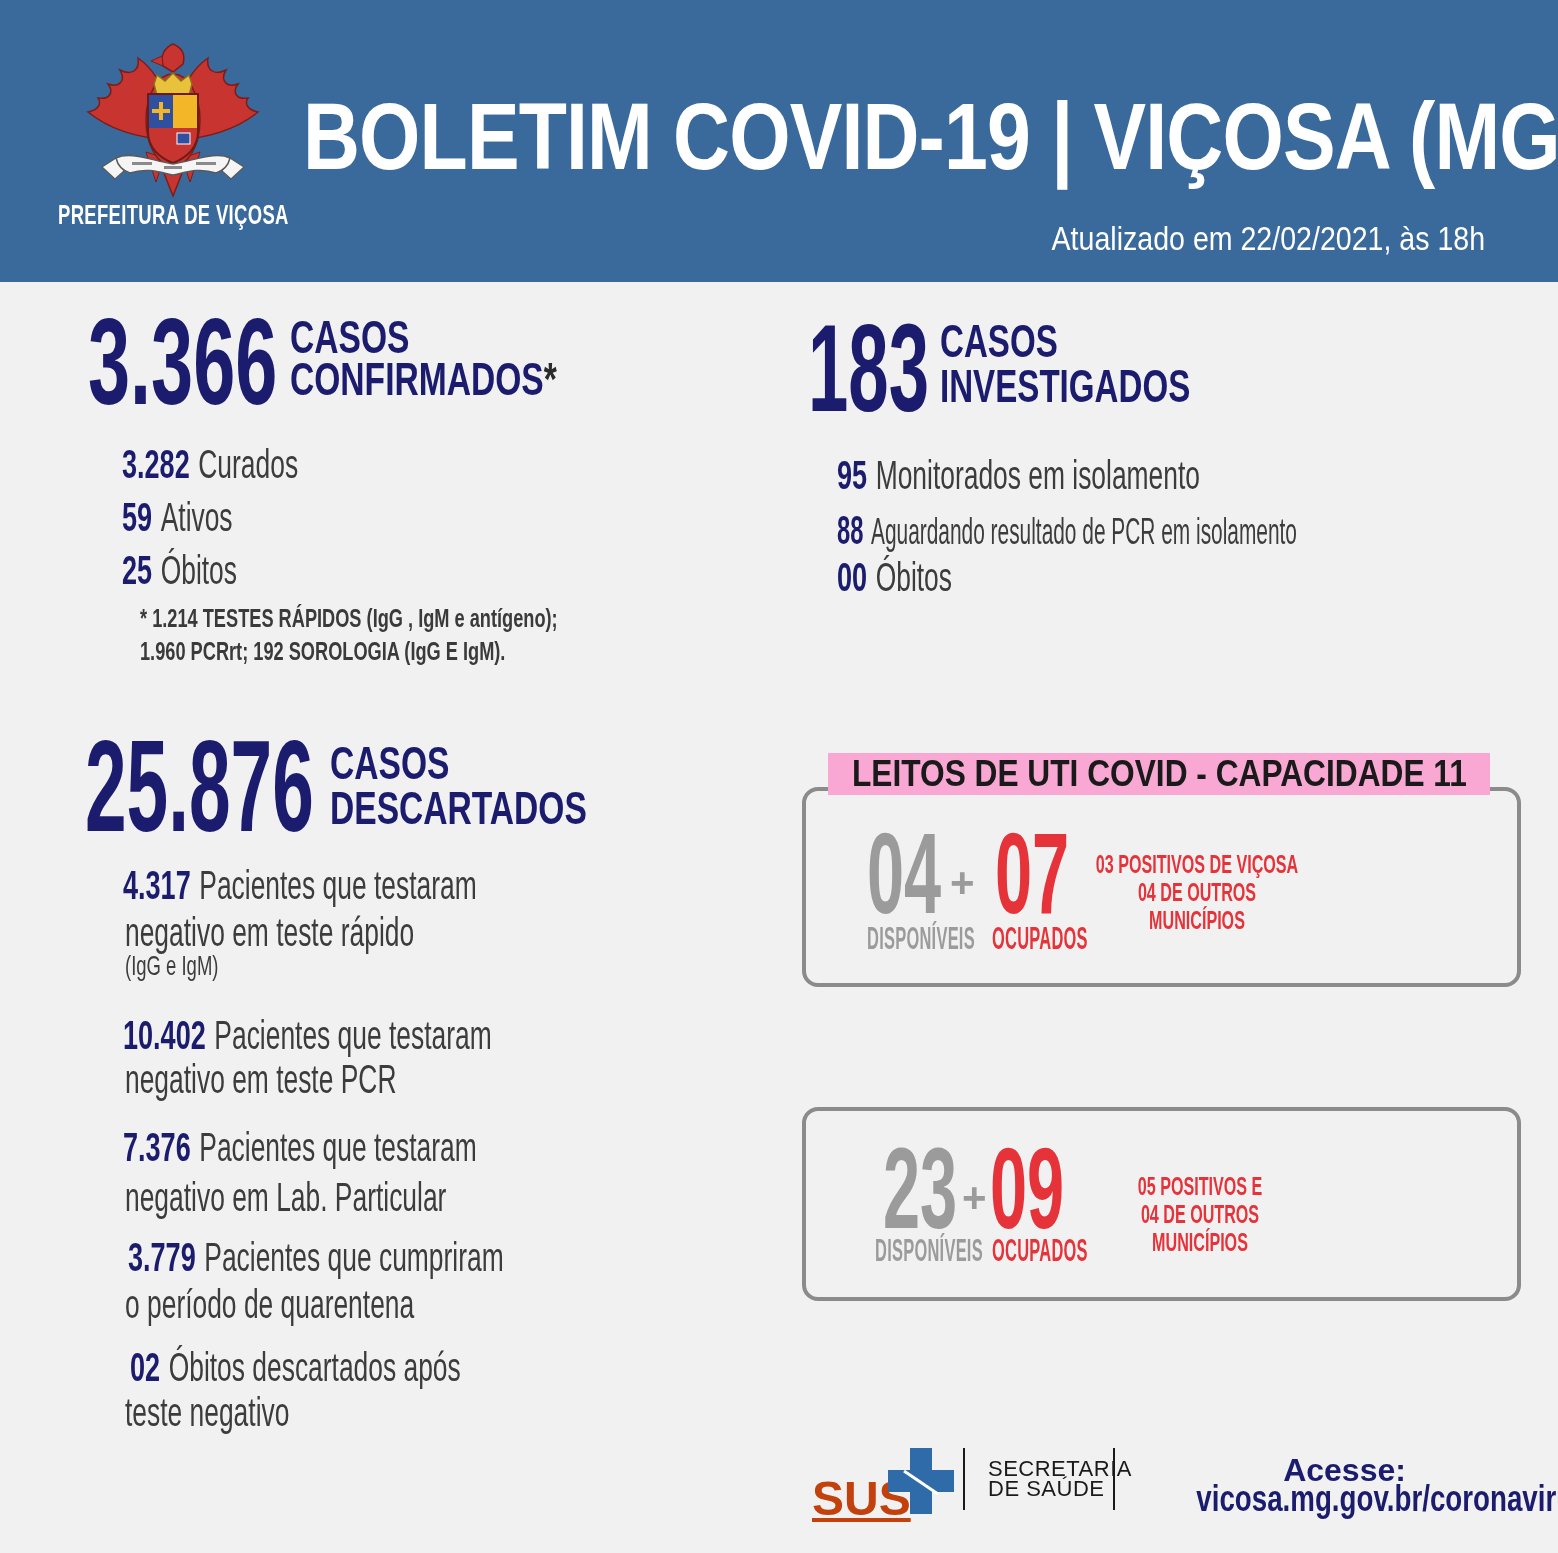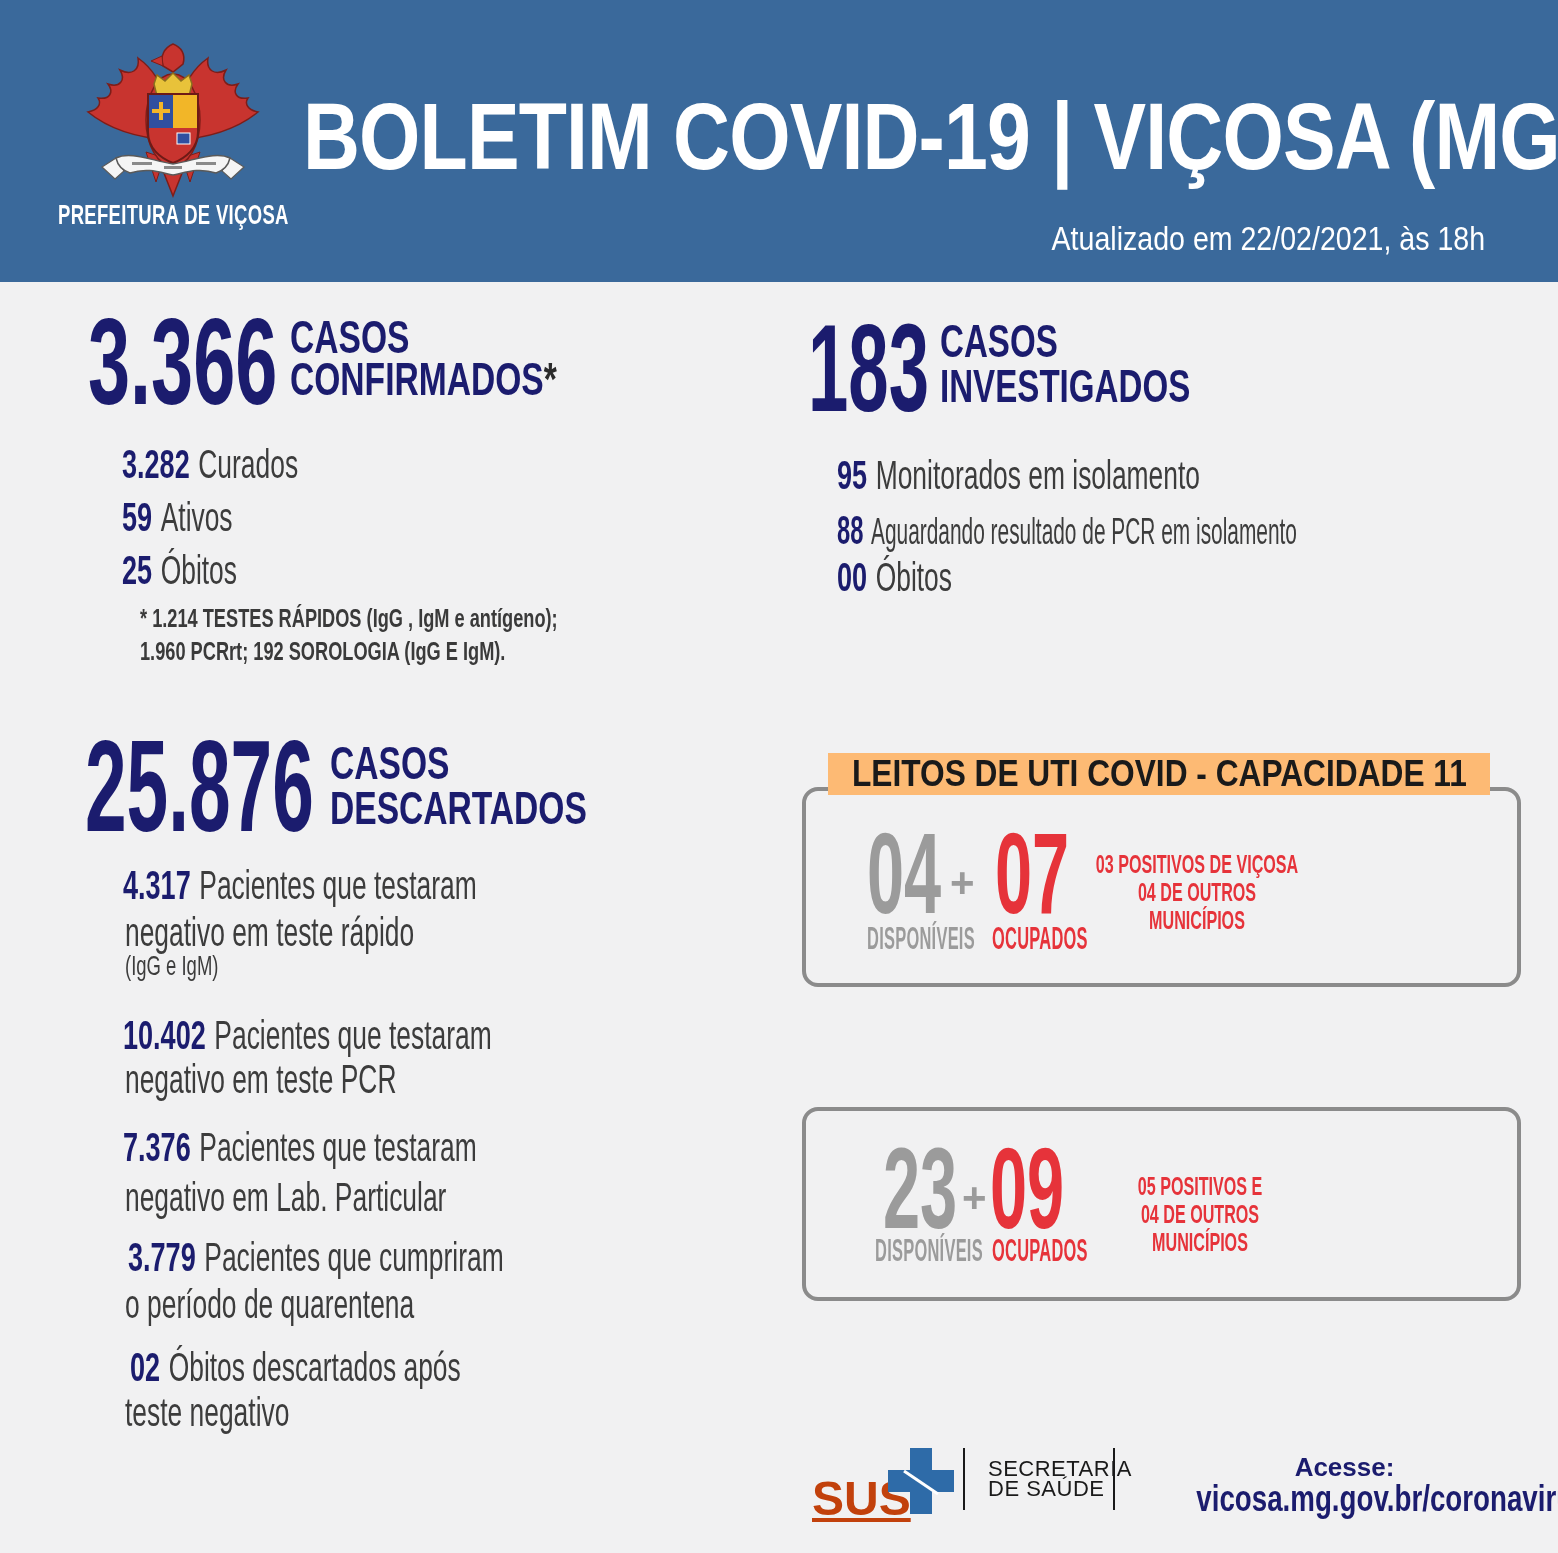--- a/index.html
+++ b/index.html
@@ -27,42 +27,42 @@
   .row{position:absolute;font-size:40px;color:#3C3C3C;transform:scaleX(.66);transform-origin:left top;
        white-space:nowrap;line-height:1.1;}
   .row .num{font-weight:bold;color:#1B1C6E;font-size:41px;margin-right:13px;}
   .row.sm{font-size:36px;transform:scaleX(.58);}
   .row.tiny{font-size:28px;}
   .footnote{position:absolute;left:140px;font-size:26px;font-weight:bold;color:#3A3A3A;line-height:33px;
             transform:scaleX(.70);transform-origin:left top;white-space:nowrap;}
 
   
   .bed-box{position:absolute;left:802px;width:711px;border:4px solid #8B8B8B;border-radius:16px;background:transparent;}
-  .bed-band{position:absolute;background:#fdba74;display:flex;align-items:center;justify-content:center;}
+  .bed-band{position:absolute;background:#f9a8d4;display:flex;align-items:center;justify-content:center;}
   .bed-band .band-text{font-size:36px;font-weight:bold;color:#1A1A1A;transform:scaleX(.88);transform-origin:center;
             white-space:nowrap;}
   .bed-num{position:absolute;font-size:115px;line-height:1;font-weight:bold;transform:scaleX(.58);
            transform-origin:left top;white-space:nowrap;}
   .bed-num.gray{color:#9B9B9B;}
   .bed-num.red{color:#E6333A;}
   .bed-plus{position:absolute;font-size:42px;font-weight:bold;color:#9B9B9B;line-height:1;}
   .bed-label{position:absolute;font-size:31px;font-weight:bold;transform:scaleX(.53);transform-origin:left top;
              white-space:nowrap;letter-spacing:.5px;}
   .bed-label.gray{color:#9B9B9B;}
   .bed-label.red{color:#E6333A;}
   .bed-note{position:absolute;width:330px;text-align:center;font-size:26px;font-weight:bold;color:#E6333A;
             line-height:28px;transform:scaleX(.62);transform-origin:center top;}
 
   
   .sus-text{position:absolute;left:812px;top:1471px;font-size:48px;font-weight:bold;color:#c2410c;text-decoration:underline;}
   .divider{position:absolute;top:1448px;width:2px;height:62px;background:#1A1A1A;}
   .secretaria{position:absolute;left:988px;top:1459px;font-size:22px;line-height:20px;color:#1A1A1A;
               letter-spacing:.5px;}
   .access{position:absolute;left:1152px;width:385px;text-align:center;color:#1B1C6E;font-weight:bold;}
-  .access-label{top:1452px;font-size:26px;}
+  .access-label{top:1452px;font-size:32px;}
   .access-url{top:1478px;font-size:36px;transform:scaleX(.77);transform-origin:center top;white-space:nowrap;}
 </style>
 </head>
 <body>
 
 <div class="stage">
 
   <div class="header">
     <svg class="abs" style="left:58px;top:40px" width="230" height="160" viewBox="0 0 230 160">
 

